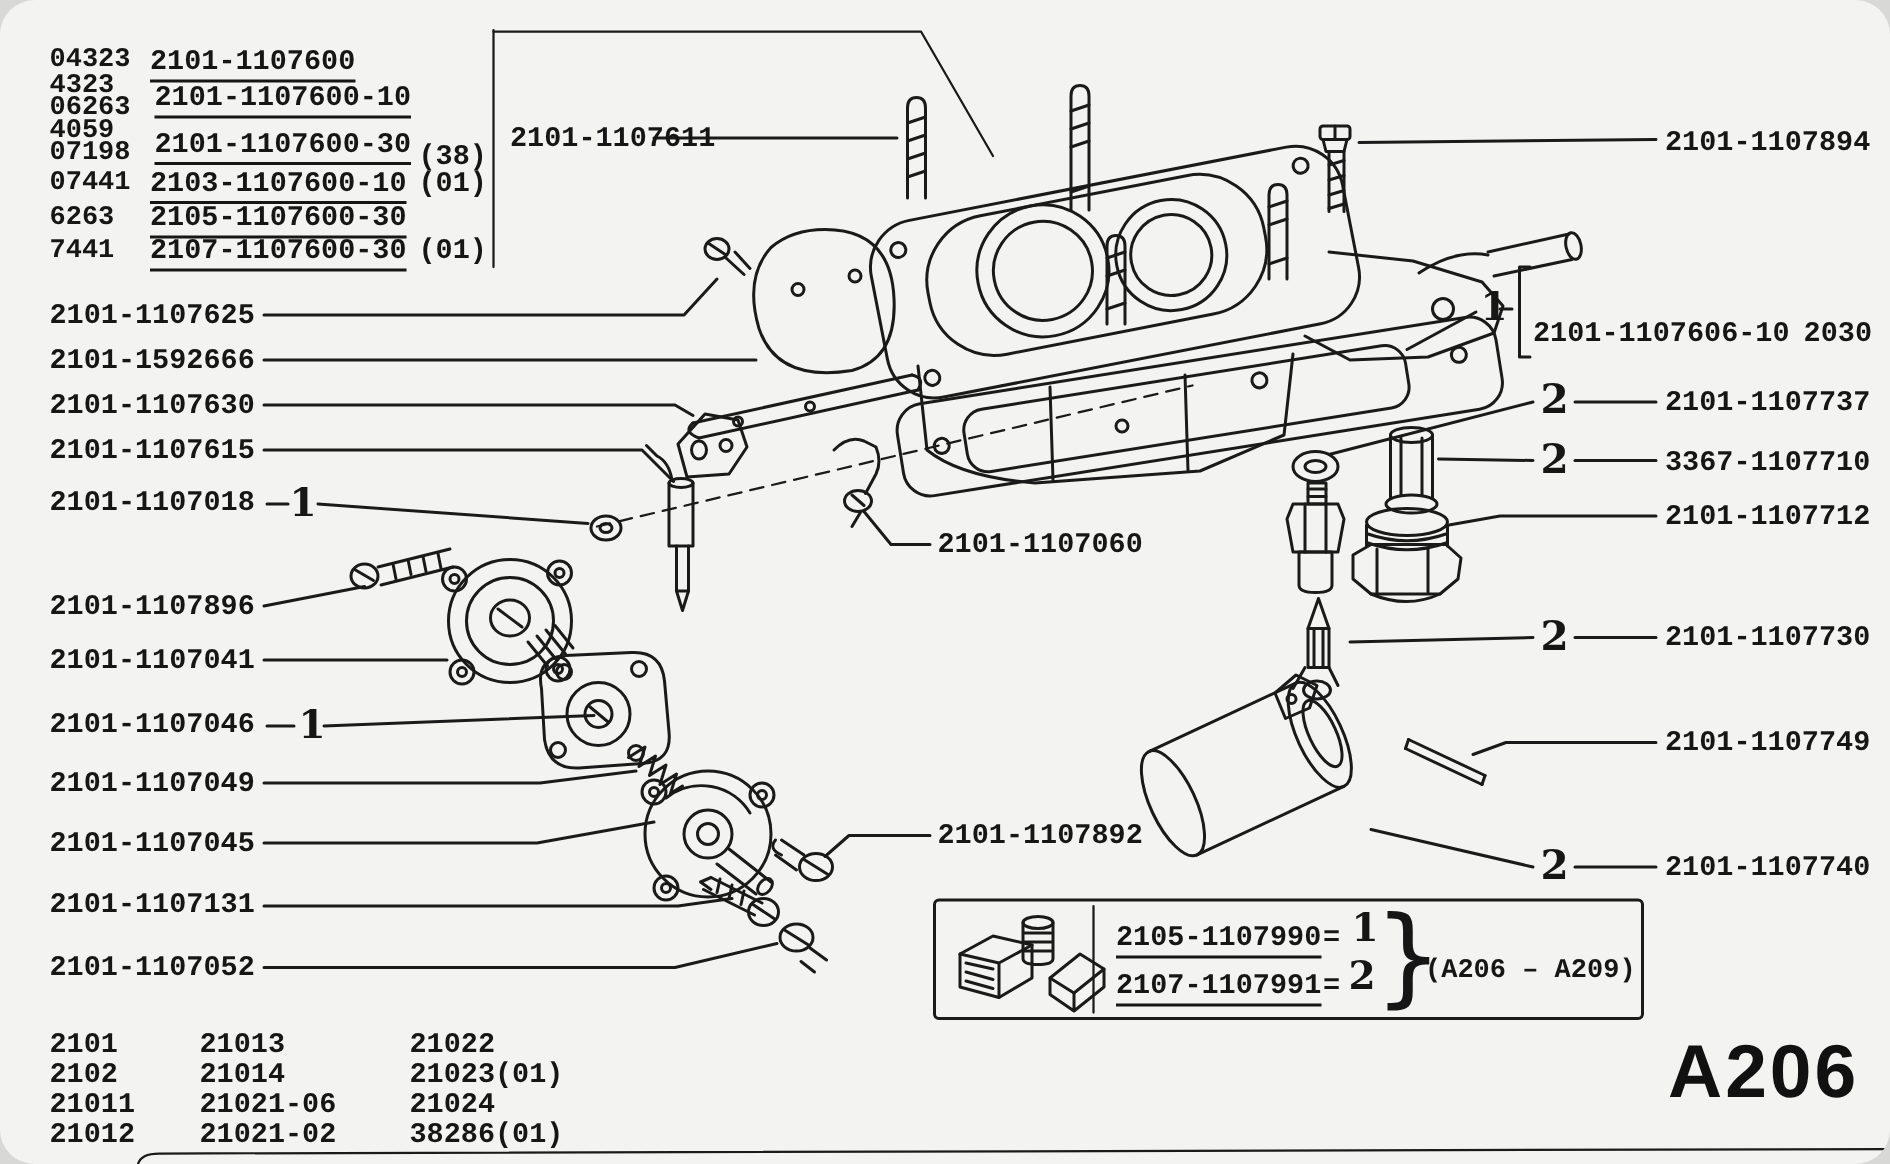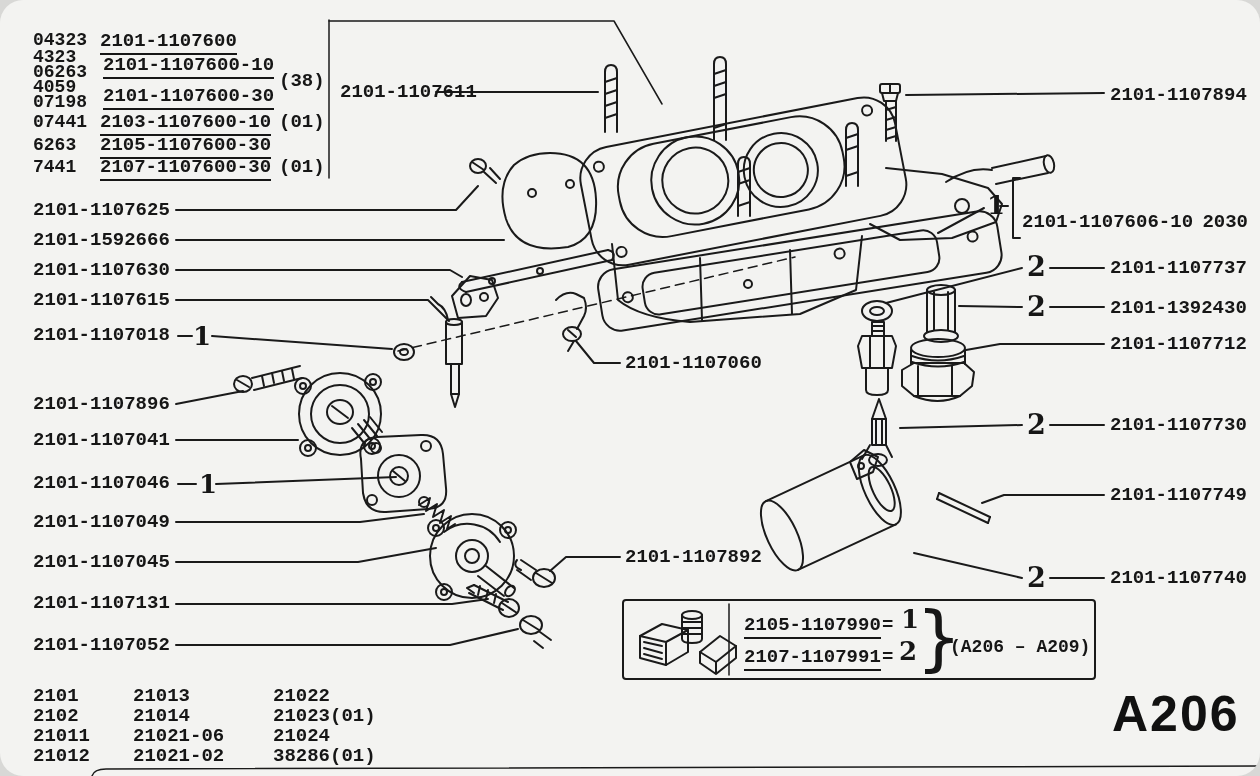--- a/index.html
+++ b/index.html
@@ -296,21 +296,21 @@
     <div class="prefix" style="left:33px;top:33px">04323</div>
     <div class="pn" style="left:100px;top:31px"><span class="u">2101-1107600</span></div>
 
     <div class="prefix" style="left:33px;top:50px">4323
 06263</div>
     <div class="pn" style="left:103px;top:55px"><span class="u">2101-1107600-10</span></div>
 
     <div class="prefix" style="left:33px;top:80px">4059
 07198</div>
     <div class="pn" style="left:103px;top:86px"><span class="u">2101-1107600-30</span></div>
-    <div class="pn" style="left:279px;top:71px">(38)</div>
+    <div class="pn" style="left:279px;top:94px">(38)</div>
 
     <div class="prefix" style="left:33px;top:115px">07441</div>
     <div class="pn" style="left:100px;top:112px"><span class="u">2103-1107600-10</span></div>
     <div class="pn" style="left:279px;top:112px">(01)</div>
 
     <div class="prefix" style="left:33px;top:138px">6263</div>
     <div class="pn" style="left:100px;top:135px"><span class="u">2105-1107600-30</span></div>
 
     <div class="prefix" style="left:33px;top:160px">7441</div>
     <div class="pn" style="left:100px;top:157px"><span class="u">2107-1107600-30</span></div>
@@ -332,21 +332,21 @@
 
   <div class="marker mk-sm" style="left:193px;top:321px">1</div>
   <div class="marker mk-sm" style="left:199px;top:469px">1</div>
 
   <div class="pn" style="left:340px;top:82px">2101-1107611</div>
   <div class="pn" style="left:625px;top:353px">2101-1107060</div>
   <div class="pn" style="left:625px;top:547px">2101-1107892</div>
 
   <div class="pn" style="left:1110px;top:85px">2101-1107894</div>
   <div class="pn" style="left:1110px;top:258px">2101-1107737</div>
-  <div class="pn" style="left:1110px;top:298px">2101-1392430</div>
+  <div class="pn" style="left:1110px;top:298px">3367-1107710</div>
   <div class="pn" style="left:1110px;top:334px">2101-1107712</div>
   <div class="pn" style="left:1110px;top:415px">2101-1107730</div>
   <div class="pn" style="left:1110px;top:485px">2101-1107749</div>
   <div class="pn" style="left:1110px;top:568px">2101-1107740</div>
 
   <div class="marker" style="left:1027px;top:252px">2</div>
   <div class="marker" style="left:1027px;top:292px">2</div>
   <div class="marker" style="left:1027px;top:410px">2</div>
   <div class="marker" style="left:1027px;top:563px">2</div>
 

